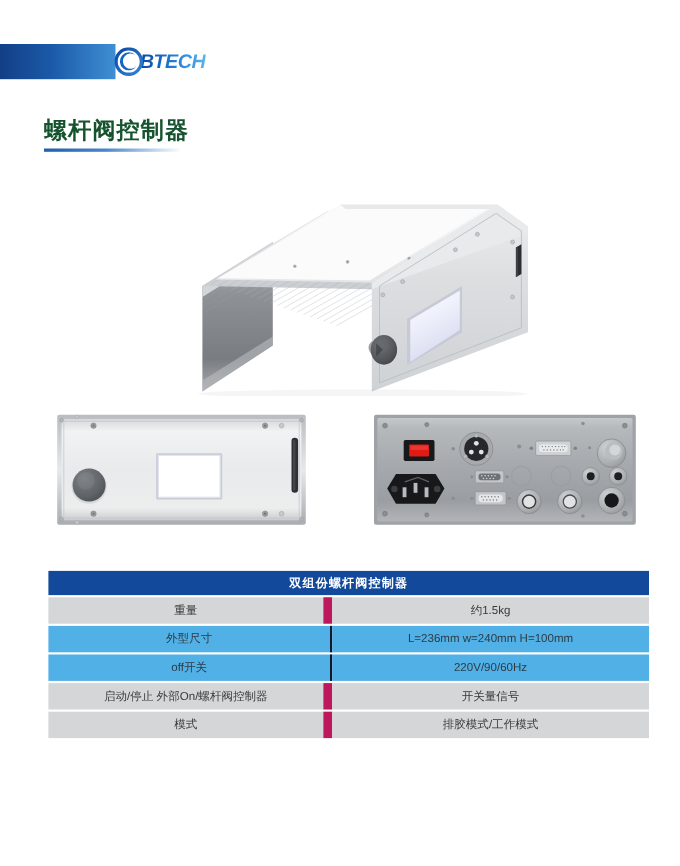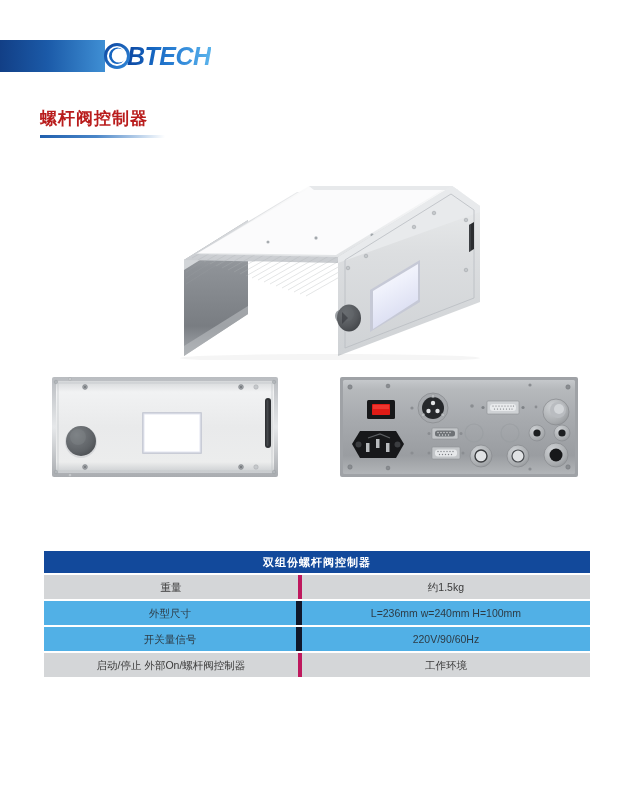--- a/index.html
+++ b/index.html
@@ -33,43 +33,43 @@
     align-items: center;
     gap: 0px;
   }
   .logo-mark {
     width: 26px; height: 26px;
     position: relative;
     flex: 0 0 auto;
   }
   .logo-mark svg { display: block; }
   .logo-text {
-    font-size: 25px;
+    font-size: 18px;
     font-weight: bold;
     font-style: italic;
     letter-spacing: -0.5px;
     line-height: 1;
     margin-left: -3px;
     background: linear-gradient(90deg, #0d47a1 0%, #1565c0 30%, #2f86d8 62%, #5bb4ec 100%);
     -webkit-background-clip: text;
     background-clip: text;
     color: transparent;
     -webkit-text-fill-color: transparent;
   }
 
   
   .title-block {
     position: absolute;
     left: 40px; top: 108px;
     width: 300px;
   }
   .page-title {
-    font-size: 17px;
+    font-size: 21px;
     font-weight: bold;
-    color: #b91c1c;
+    color: #14532d;
     letter-spacing: 1px;
     line-height: 22px;
   }
   .title-underline {
     margin-top: 5px;
     width: 125px; height: 3px;
     background: linear-gradient(90deg, #1f5fae 0%, #4a86c8 45%, rgba(230,238,248,0) 100%);
   }
 
   
@@ -84,21 +84,20 @@
     width: 618px; height: 125px;
   }
 
   
   .spec-table {
     position: absolute;
     left: 44px; top: 517px;
     width: 546px;
     border-collapse: separate;
     border-spacing: 0 2px;
-    margin-top: 32px;
   }
   .spec-table tr.head th {
     background: #12499b;
     color: #ffffff;
     font-size: 11px;
     font-weight: bold;
     letter-spacing: 1px;
     text-align: center;
     height: 22px;
     padding: 0;
@@ -111,22 +110,22 @@
     vertical-align: middle;
     color: #3a3a3a;
     line-height: 24px;
     white-space: nowrap;
     overflow: hidden;
   }
   .spec-table tr.alt-gray td { background: #d4d6d8; }
   .spec-table tr.alt-blue td { background: #51b0e6; color: #2d3b45; }
   .spec-table td.col-label { width: 256px; }
   .spec-table td.col-value { width: 286px; }
-  .spec-table tr.alt-gray td.col-label { border-right: 4px solid #be185d; }
-  .spec-table tr.alt-blue td.col-label { border-right: 6px solid #0f172a; }
+  .spec-table tr.alt-gray td.col-label { border-right: 8px solid #be185d; }
+  .spec-table tr.alt-blue td.col-label { border-right: 2px solid #0f172a; }
 </style>
 </head>
 <body>
 
 <div class="header">
   <div class="header-bar"></div>
 
   <div class="logo">
     <span class="logo-mark">
       <svg width="26" height="26" viewBox="0 0 26 26">
@@ -506,21 +505,25 @@
     </tr>
     <tr class="alt-gray">
       <td class="col-label">重量</td>
       <td class="col-value">约1.5kg</td>
     </tr>
     <tr class="alt-blue">
       <td class="col-label">外型尺寸</td>
       <td class="col-value">L=236mm  w=240mm  H=100mm</td>
     </tr>
     <tr class="alt-blue">
-      <td class="col-label">开关量信号</td>
+      <td class="col-label">off开关</td>
       <td class="col-value">220V/90/60Hz</td>
     </tr>
     <tr class="alt-gray">
       <td class="col-label">启动/停止 外部On/螺杆阀控制器</td>
-      <td class="col-value">工作环境</td>
+      <td class="col-value">开关量信号</td>
+    </tr>
+    <tr class="alt-gray">
+      <td class="col-label">模式</td>
+      <td class="col-value">排胶模式/工作模式</td>
     </tr>
   </tbody>
 </table>
 
 </body></html>

